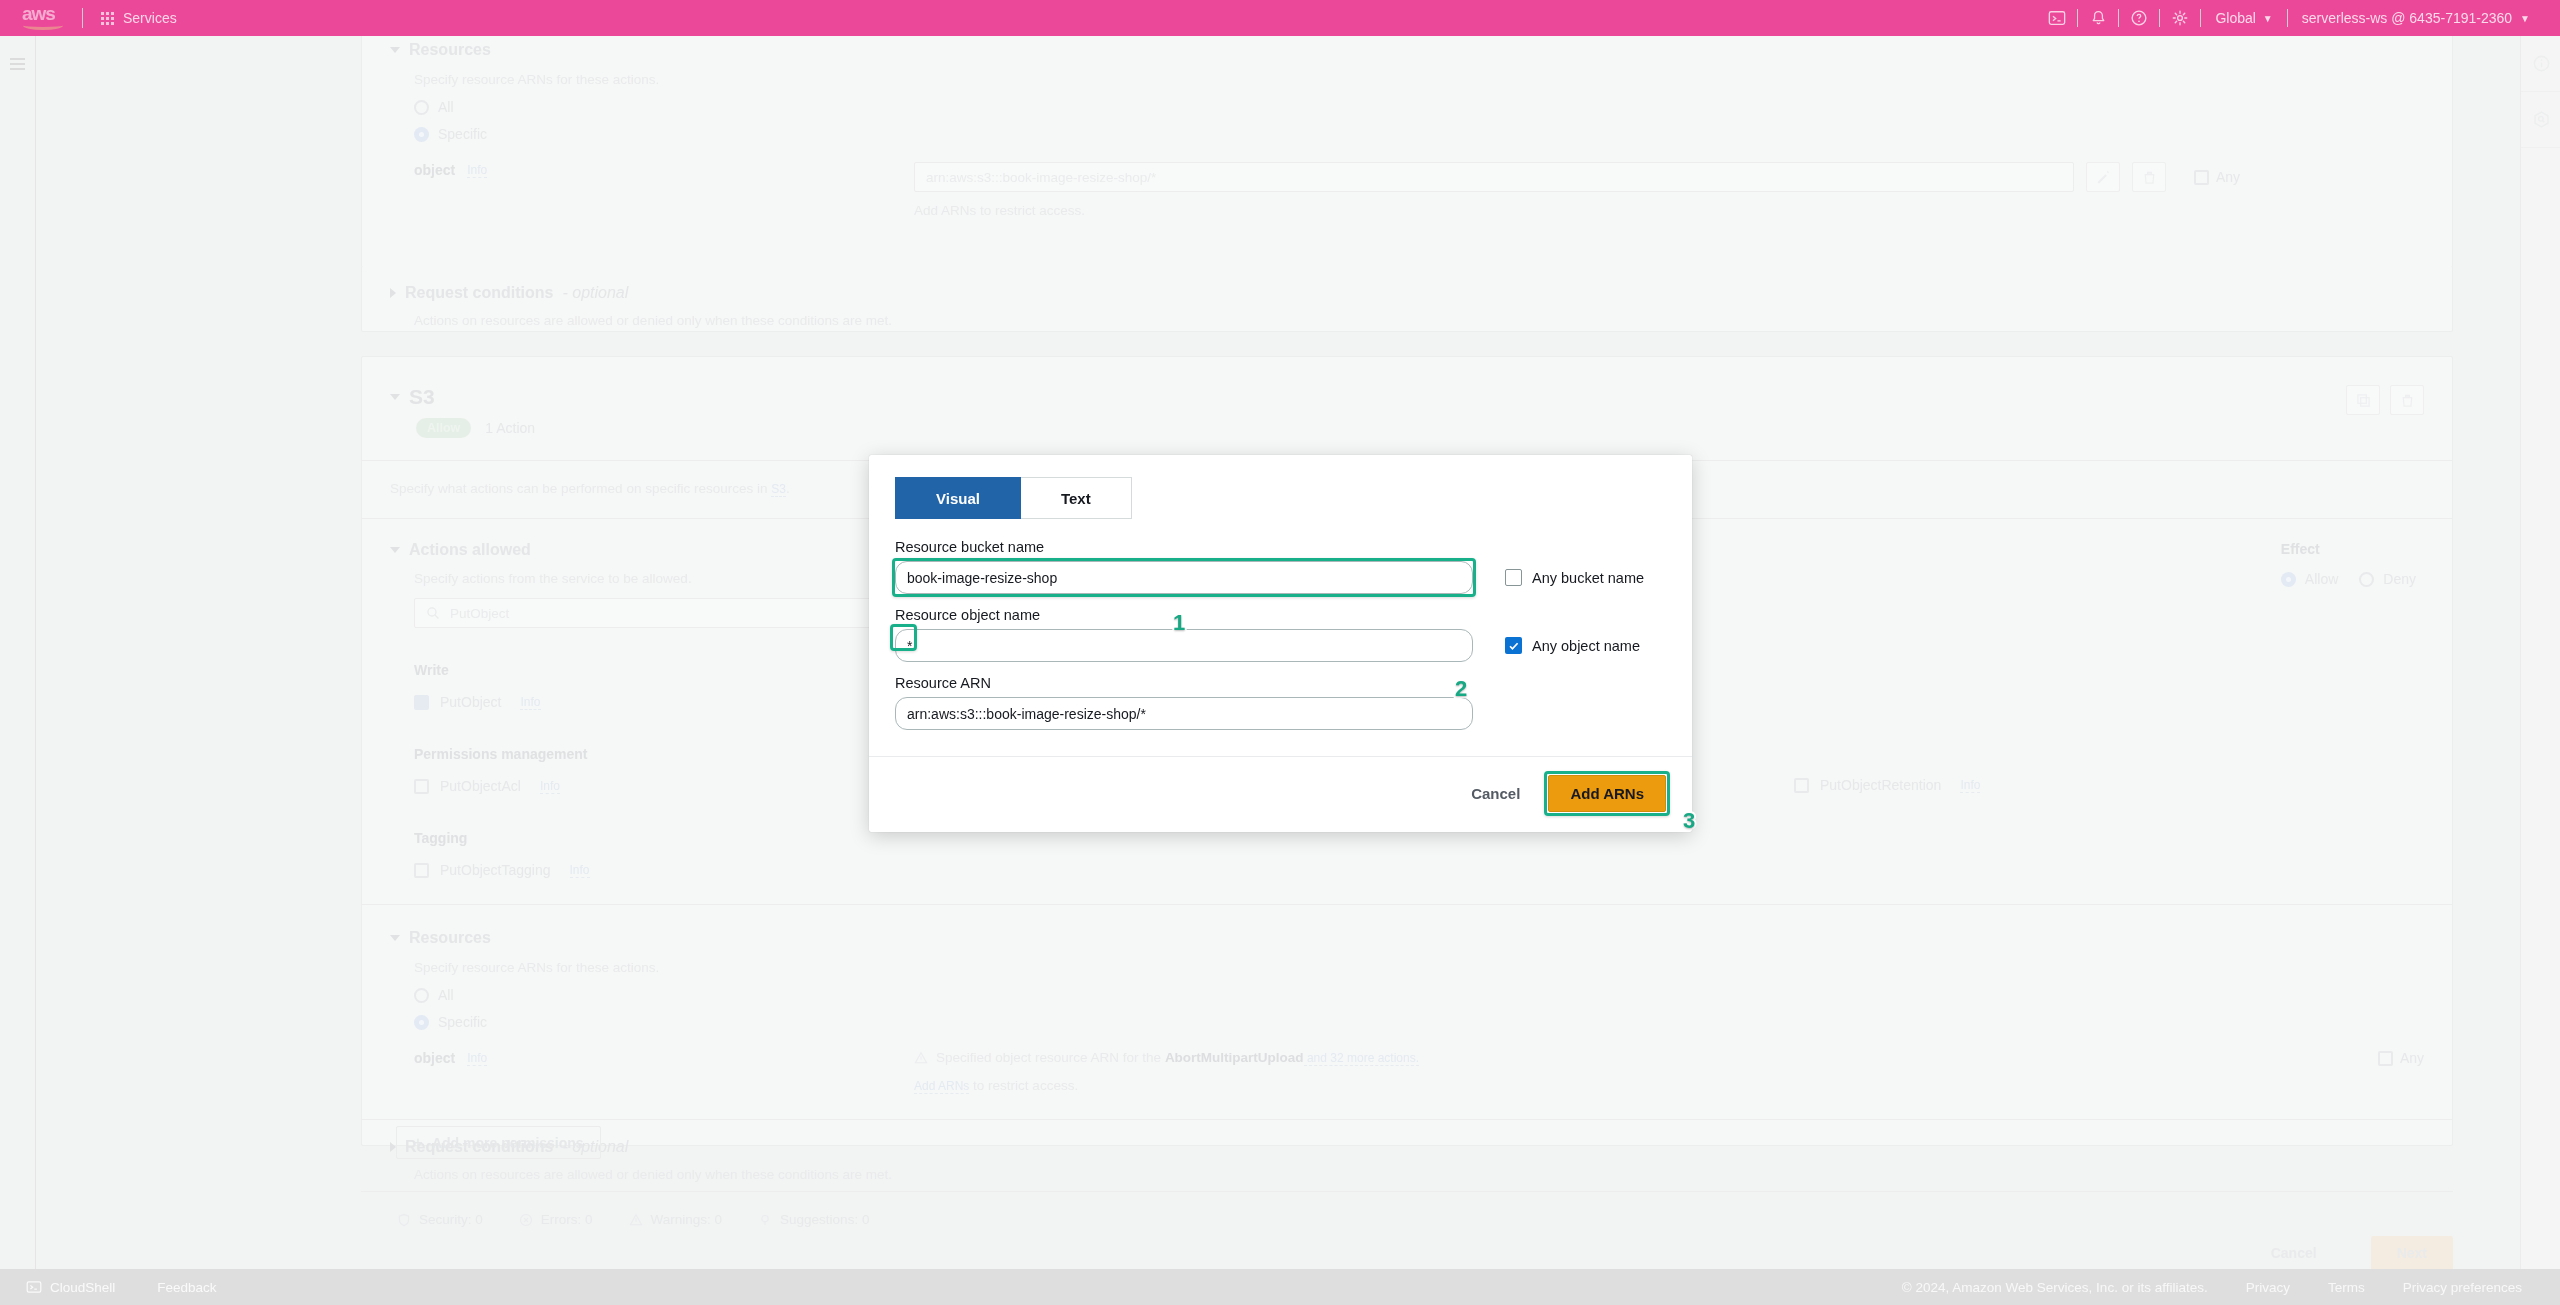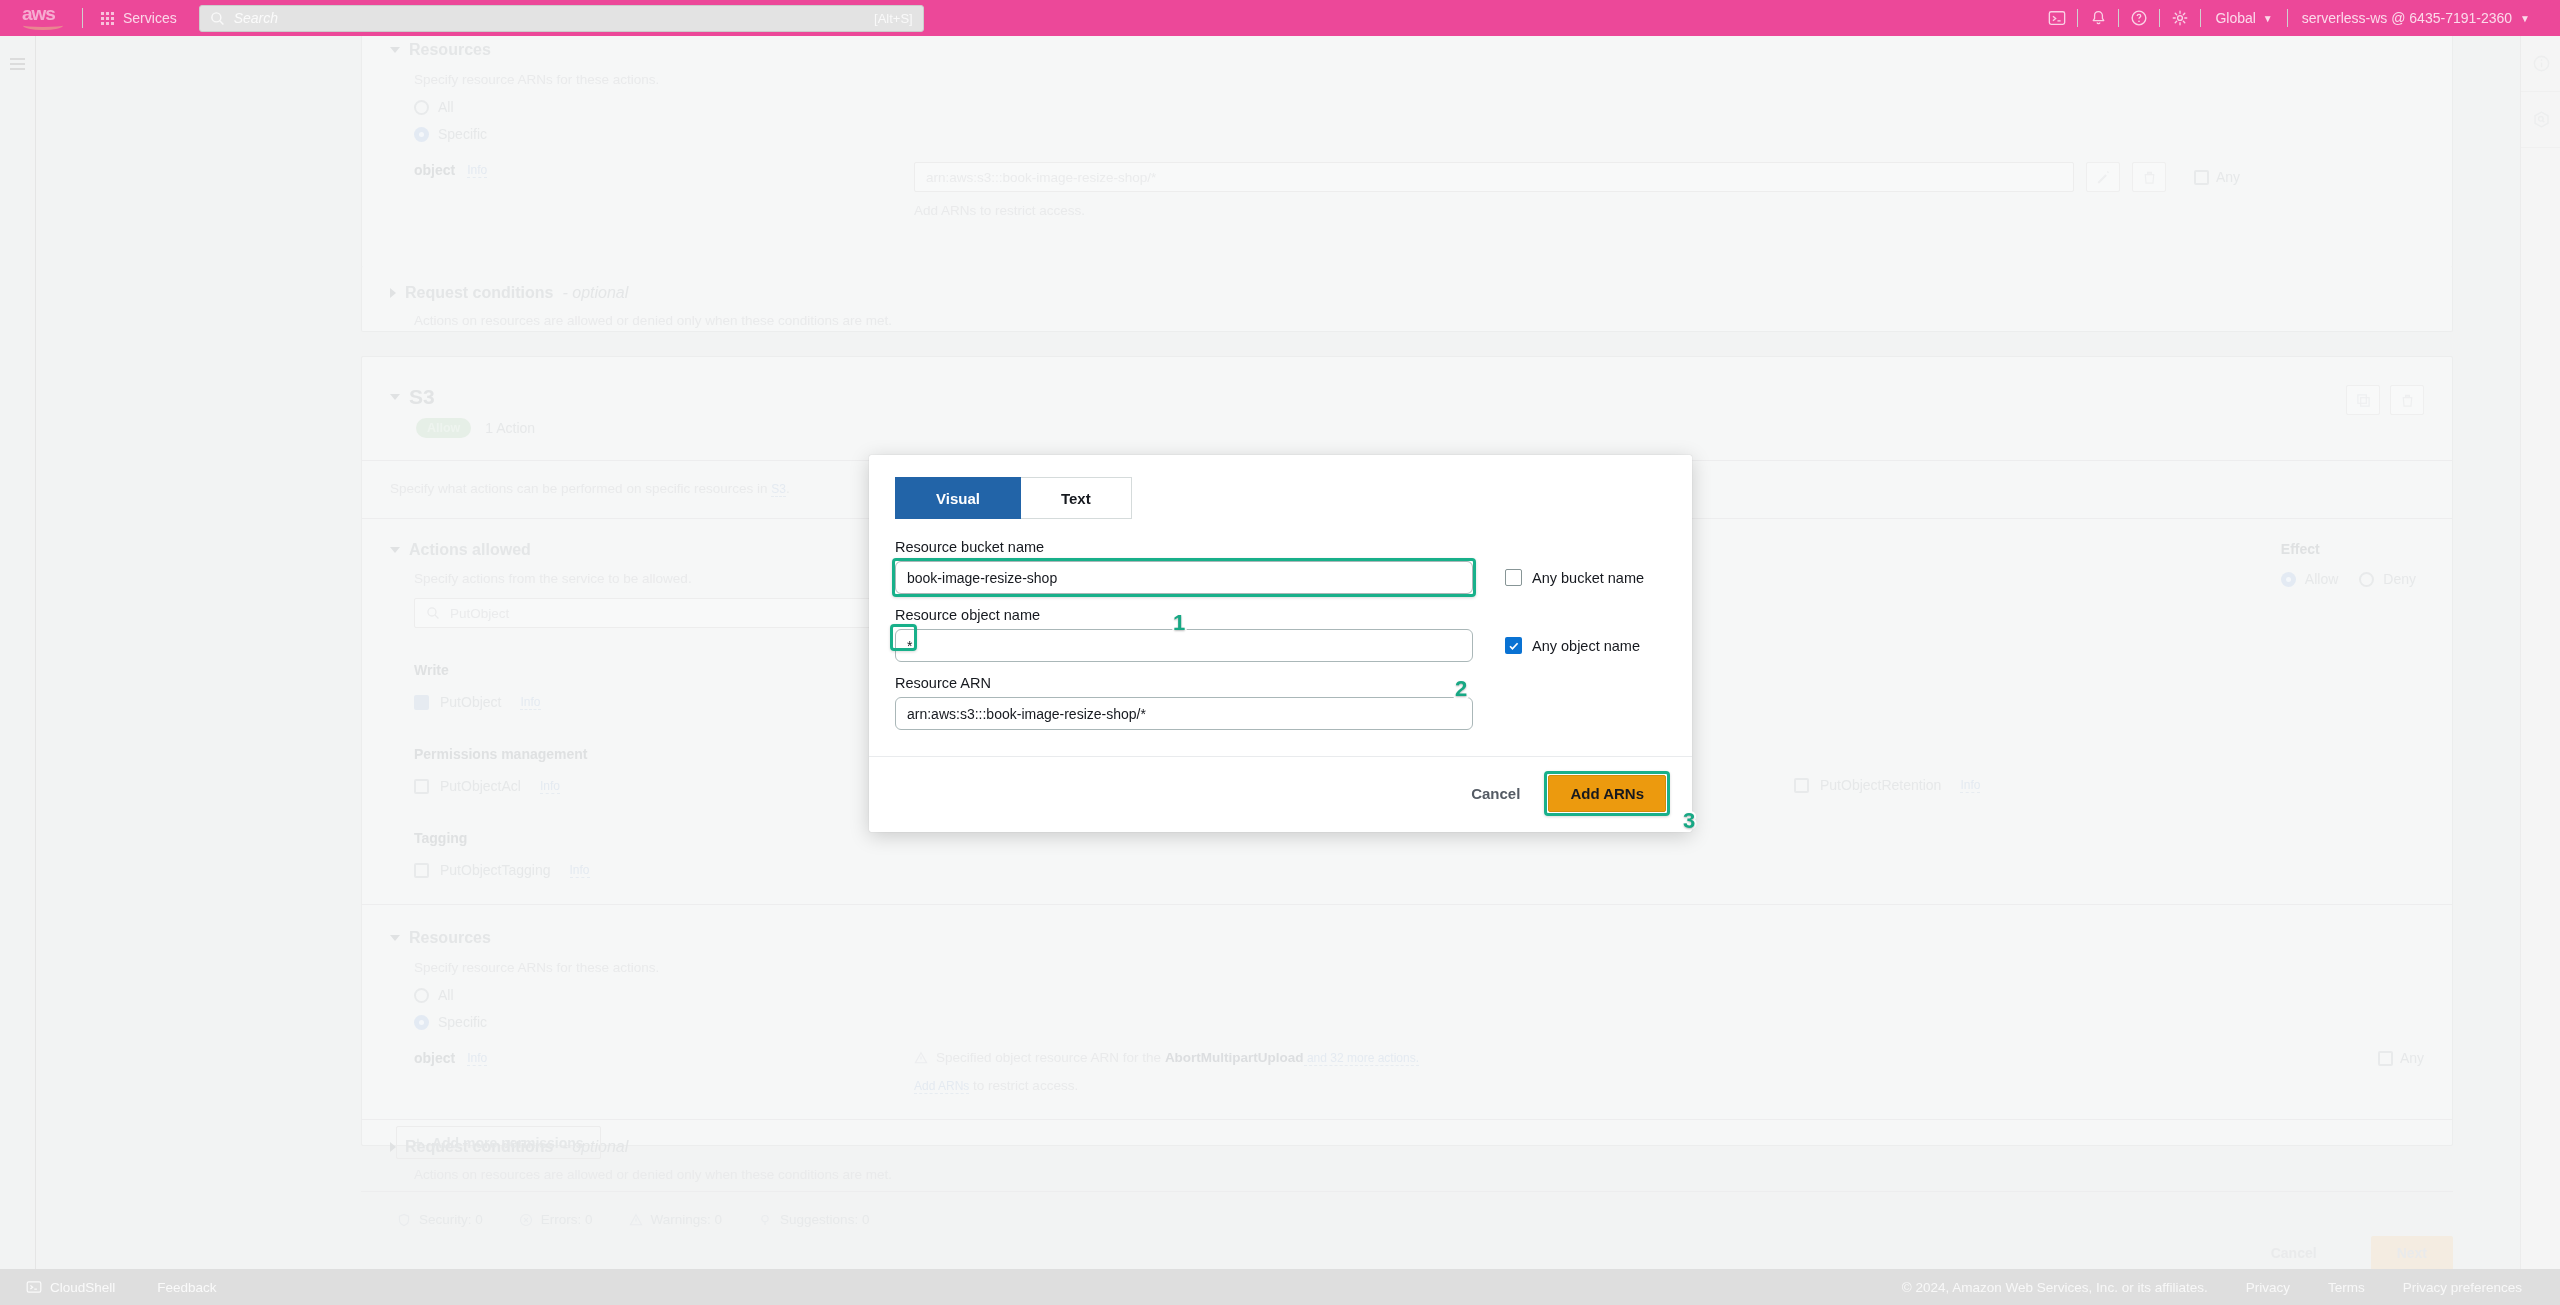--- a/index.html
+++ b/index.html
@@ -180,21 +180,21 @@
     display: flex; align-items: center; justify-content: center;
     font-size: 15px; font-weight: 700; cursor: pointer;
     border: 1px solid #d5dbdb; background: #ffffff; color: #16191f;
   }
   .seg-btn.active { background: #2264a8; border-color: #2264a8; color: #ffffff; }
   .seg-btn:not(:first-child) { border-left: none; }
 
   .field-label { font-size: 14.5px; color: #16191f; margin-bottom: 6px; }
   .field-row { display: flex; align-items: center; margin-bottom: 13px; position: relative; }
   .text-input {
-    width: 578px; height: 33px; border: 1px solid #aab7b8; border-radius: 6px;
+    width: 578px; height: 33px; border: 1px solid #aab7b8; border-radius: 12px;
     padding: 0 11px; font-size: 14px; color: #16191f; background: #ffffff;
     font-family: "Liberation Sans", sans-serif; outline: none;
   }
   .text-input.full { width: 578px; }
   .hl-teal {
     position: absolute; border: 3px solid #18b08a; border-radius: 4px;
     pointer-events: none; box-shadow: 0 1px 3px rgba(0,0,0,.15);
   }
   .cb-wrap { display: flex; align-items: center; gap: 10px; margin-left: 32px; }
   .cb-plain {
@@ -245,28 +245,20 @@
         <i></i>
         <i></i>
         <i></i>
         <i></i>
         <i></i>
         <i></i>
         <i></i>
         <i></i>
     </span>
     <span>Services</span>
-  </div>
-  <div class="search-wrap">
-    <svg class="mag" width="15" height="15" viewBox="0 0 16 16">
-      <circle cx="6.8" cy="6.8" r="4.8" fill="none" stroke="#ffffff" stroke-width="1.5"></circle>
-      <line x1="10.4" y1="10.4" x2="14.3" y2="14.3" stroke="#ffffff" stroke-width="1.5"></line>
-    </svg>
-    <input class="search-input" value="" placeholder="Search" style="">
-    <span class="search-kbd">[Alt+S]</span>
   </div>
 
   <div class="nav-right">
     <div class="nav-icon-btn">
       <svg width="18" height="18" viewBox="0 0 20 20">
         <rect x="1.5" y="3" width="17" height="14" rx="2" fill="none" stroke="#ffffff" stroke-width="1.5"></rect>
         <polyline points="5.5,8 8.5,10.5 5.5,13" fill="none" stroke="#ffffff" stroke-width="1.5"></polyline>
         <line x1="10.5" y1="13.2" x2="14" y2="13.2" stroke="#ffffff" stroke-width="1.5"></line>
       </svg>
     </div>

